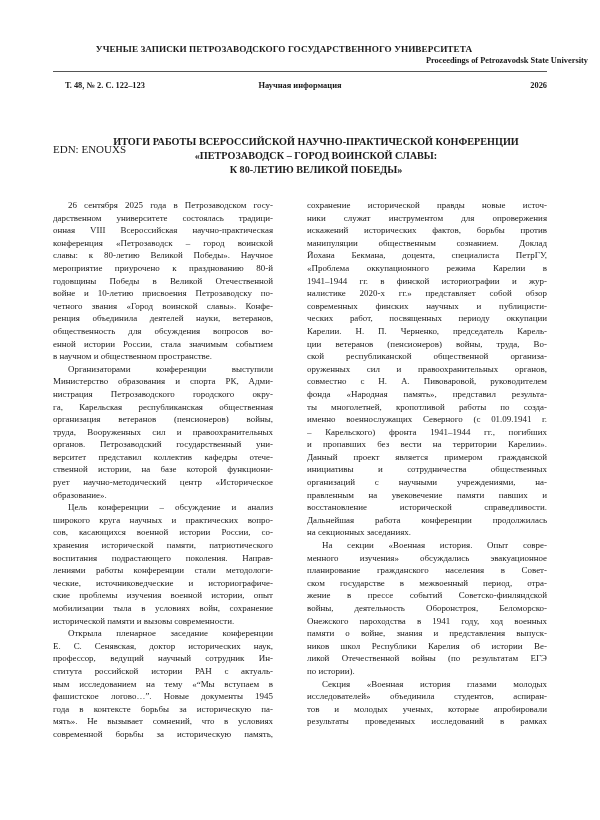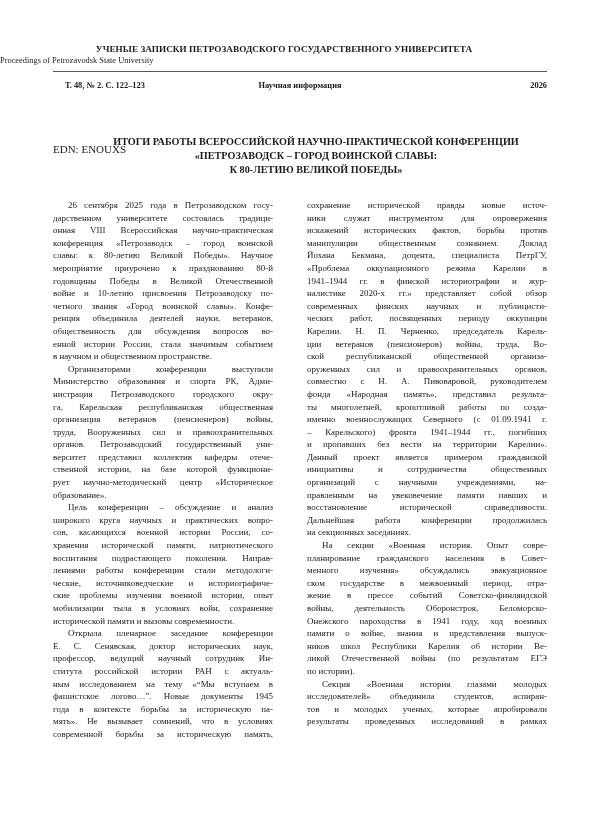--- a/index.html
+++ b/index.html
@@ -1,18 +1,18 @@
 <!DOCTYPE html>
 <html><head>
 <meta charset="utf-8">
 <style>
   html, body { margin: 0; padding: 0; background: #ffffff; }
   body { width: 600px; height: 820px; position: relative; overflow: hidden; color: #1a1a1a; font-family: "Liberation Serif", "DejaVu Serif", serif; }
   .journal-title { position: absolute; top: 44px; left: 0; width: 568px; text-align: center; font-weight: bold; font-size: 9.2px; letter-spacing: 0.05px; }
-  .journal-subtitle { position: absolute; top: 56px; left: 0; width: 588px; text-align: left; font-weight: normal; font-size: 8.4px; }
+  .journal-subtitle { position: absolute; top: 56px; left: 0; width: 588px; text-align: right; font-weight: bold; font-size: 8.4px; }
   .rule { position: absolute; top: 71px; left: 53px; width: 494px; height: 0; border-top: 1px solid #555; }
   .meta-row { position: absolute; top: 81px; left: 53px; width: 494px; height: 12px; font-weight: bold; font-size: 8.4px; }
   .meta-left { position: absolute; left: 12px; top: 0; }
   .meta-center { position: absolute; left: 0; width: 494px; text-align: center; top: 0; }
   .meta-right { position: absolute; right: 0; top: 0; }
   .edn { position: absolute; top: 109px; left: 53px; font-size: 11px; margin-top: 34px; }
   .article-title { position: absolute; top: 135px; left: 16px; width: 600px; text-align: center; font-weight: bold; font-size: 10.2px; line-height: 14px; }
   .article-title div { white-space: nowrap; }
   .col { position: absolute; top: 199px; width: 220px; font-size: 8.95px; line-height: 12.6px; }
   .col-left { left: 53px; }
@@ -108,22 +108,22 @@
       <div class="line">– Карельского) фронта 1941–1944 гг., погибших</div>
       <div class="line">и пропавших без вести на территории Карелии».</div>
       <div class="line">Данный проект является примером гражданской</div>
       <div class="line">инициативы и сотрудничества общественных</div>
       <div class="line">организаций с научными учреждениями, на-</div>
       <div class="line">правленным на увековечение памяти павших и</div>
       <div class="line">восстановление исторической справедливости.</div>
       <div class="line">Дальнейшая работа конференции продолжилась</div>
       <div class="line last">на секционных заседаниях.</div>
       <div class="line indent">На секции «Военная история. Опыт совре-</div>
+      <div class="line">менного изучения» обсуждались эвакуационное</div>
       <div class="line">планирование гражданского населения в Совет-</div>
-      <div class="line">менного изучения» обсуждались эвакуационное</div>
       <div class="line">ском государстве в межвоенный период, отра-</div>
       <div class="line">жение в прессе событий Советско-финляндской</div>
       <div class="line">войны, деятельность Оборонстроя, Беломорско-</div>
       <div class="line">Онежского пароходства в 1941 году, ход военных</div>
       <div class="line">памяти о войне, знания и представления выпуск-</div>
       <div class="line">ников школ Республики Карелия об истории Ве-</div>
       <div class="line">ликой Отечественной войны (по результатам ЕГЭ</div>
       <div class="line last">по истории).</div>
       <div class="line indent">Секция «Военная история глазами молодых</div>
       <div class="line">исследователей» объединила студентов, аспиран-</div>

